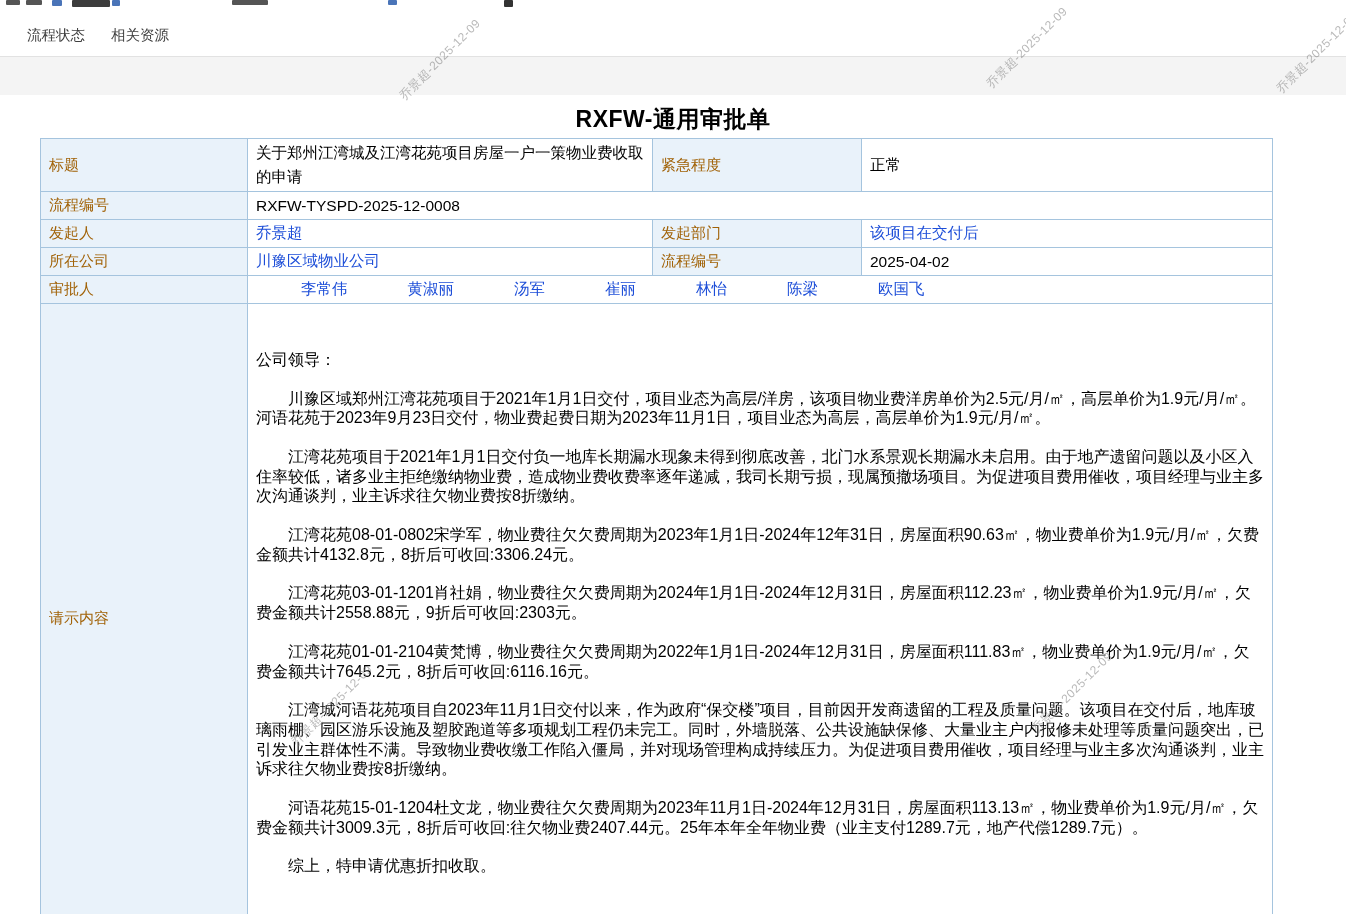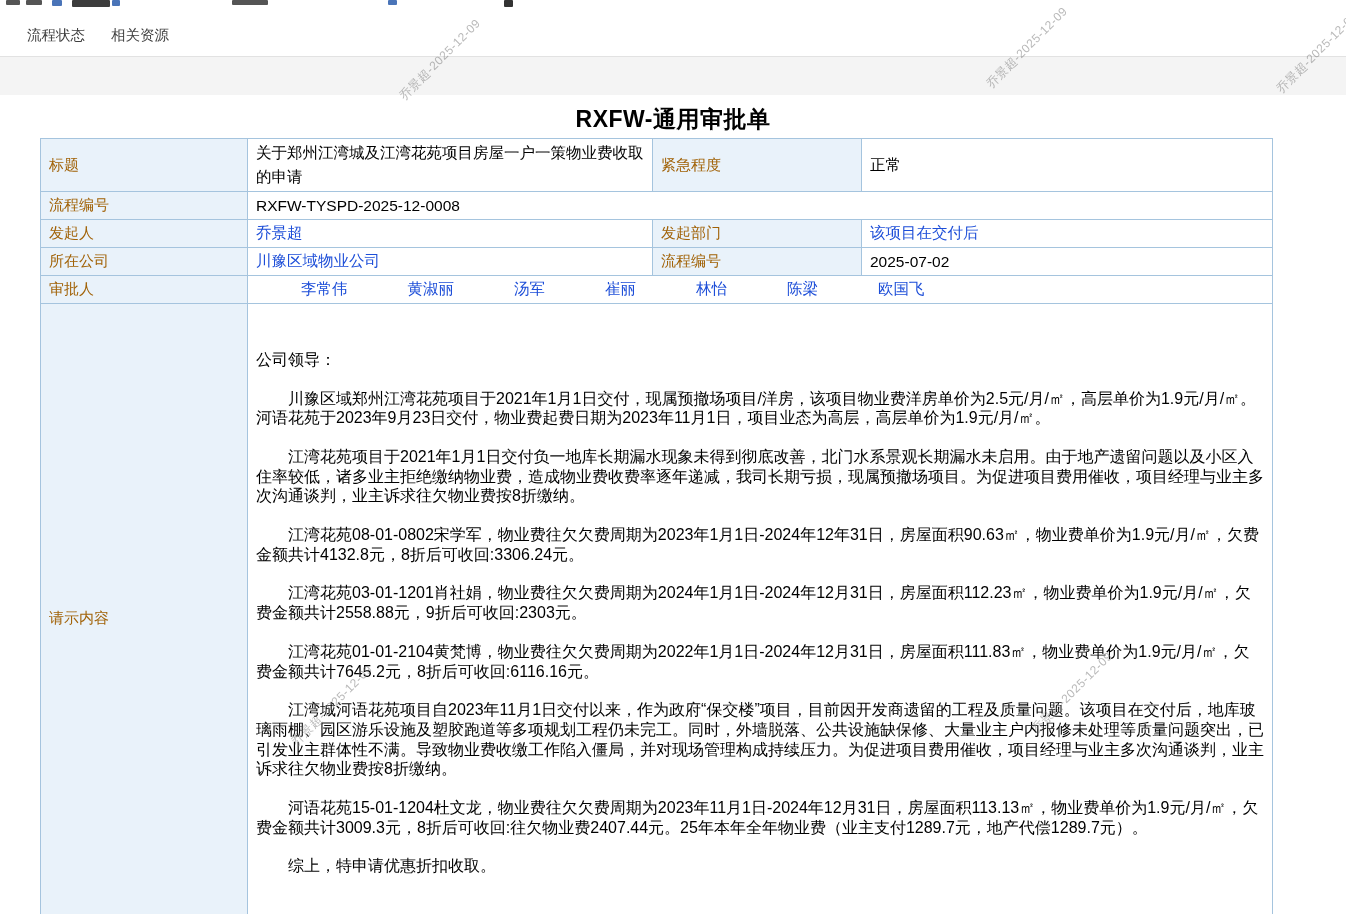--- a/index.html
+++ b/index.html
@@ -86,31 +86,31 @@
   <tr class="r3">
     <th>发起人</th>
     <td><a class="link">乔景超</a></td>
     <th>发起部门</th>
     <td><a class="link">该项目在交付后</a></td>
   </tr>
   <tr class="r4">
     <th>所在公司</th>
     <td><a class="link">川豫区域物业公司</a></td>
     <th>流程编号</th>
-    <td>2025-07-02</td>
+    <td>2025-04-02</td>
   </tr>
   <tr class="r5">
     <th>审批人</th>
     <td colspan="3"><a class="link approver">李常伟</a><a class="link approver">黄淑丽</a><a class="link approver">汤军</a><a class="link approver">崔丽</a><a class="link approver">林怡</a><a class="link approver">陈梁</a><a class="link approver">欧国飞</a></td>
   </tr>
   <tr>
     <th>请示内容</th>
     <td colspan="3" class="content-cell">
           <p>公司领导：</p>
-          <p class="indent">川豫区域郑州江湾花苑项目于2021年1月1日交付，现属预撤场项目/洋房，该项目物业费洋房单价为2.5元/月/㎡，高层单价为1.9元/月/㎡。河语花苑于2023年9月23日交付，物业费起费日期为2023年11月1日，项目业态为高层，高层单价为1.9元/月/㎡。</p>
+          <p class="indent">川豫区域郑州江湾花苑项目于2021年1月1日交付，项目业态为高层/洋房，该项目物业费洋房单价为2.5元/月/㎡，高层单价为1.9元/月/㎡。河语花苑于2023年9月23日交付，物业费起费日期为2023年11月1日，项目业态为高层，高层单价为1.9元/月/㎡。</p>
           <p class="indent">江湾花苑项目于2021年1月1日交付负一地库长期漏水现象未得到彻底改善，北门水系景观长期漏水未启用。由于地产遗留问题以及小区入住率较低，诸多业主拒绝缴纳物业费，造成物业费收费率逐年递减，我司长期亏损，现属预撤场项目。为促进项目费用催收，项目经理与业主多次沟通谈判，业主诉求往欠物业费按8折缴纳。</p>
           <p class="indent">江湾花苑08-01-0802宋学军，物业费往欠欠费周期为2023年1月1日-2024年12年31日，房屋面积90.63㎡，物业费单价为1.9元/月/㎡，欠费金额共计4132.8元，8折后可收回:3306.24元。</p>
           <p class="indent">江湾花苑03-01-1201肖社娟，物业费往欠欠费周期为2024年1月1日-2024年12月31日，房屋面积112.23㎡，物业费单价为1.9元/月/㎡，欠费金额共计2558.88元，9折后可收回:2303元。</p>
           <p class="indent">江湾花苑01-01-2104黄梵博，物业费往欠欠费周期为2022年1月1日-2024年12月31日，房屋面积111.83㎡，物业费单价为1.9元/月/㎡，欠费金额共计7645.2元，8折后可收回:6116.16元。</p>
           <p class="indent">江湾城河语花苑项目自2023年11月1日交付以来，作为政府“保交楼”项目，目前因开发商遗留的工程及质量问题。该项目在交付后，地库玻璃雨棚、园区游乐设施及塑胶跑道等多项规划工程仍未完工。同时，外墙脱落、公共设施缺保修、大量业主户内报修未处理等质量问题突出，已引发业主群体性不满。导致物业费收缴工作陷入僵局，并对现场管理构成持续压力。为促进项目费用催收，项目经理与业主多次沟通谈判，业主诉求往欠物业费按8折缴纳。</p>
           <p class="indent">河语花苑15-01-1204杜文龙，物业费往欠欠费周期为2023年11月1日-2024年12月31日，房屋面积113.13㎡，物业费单价为1.9元/月/㎡，欠费金额共计3009.3元，8折后可收回:往欠物业费2407.44元。25年本年全年物业费（业主支付1289.7元，地产代偿1289.7元）。</p>
           <p class="indent">综上，特申请优惠折扣收取。</p>
         </td>
   </tr>
 </tbody>

